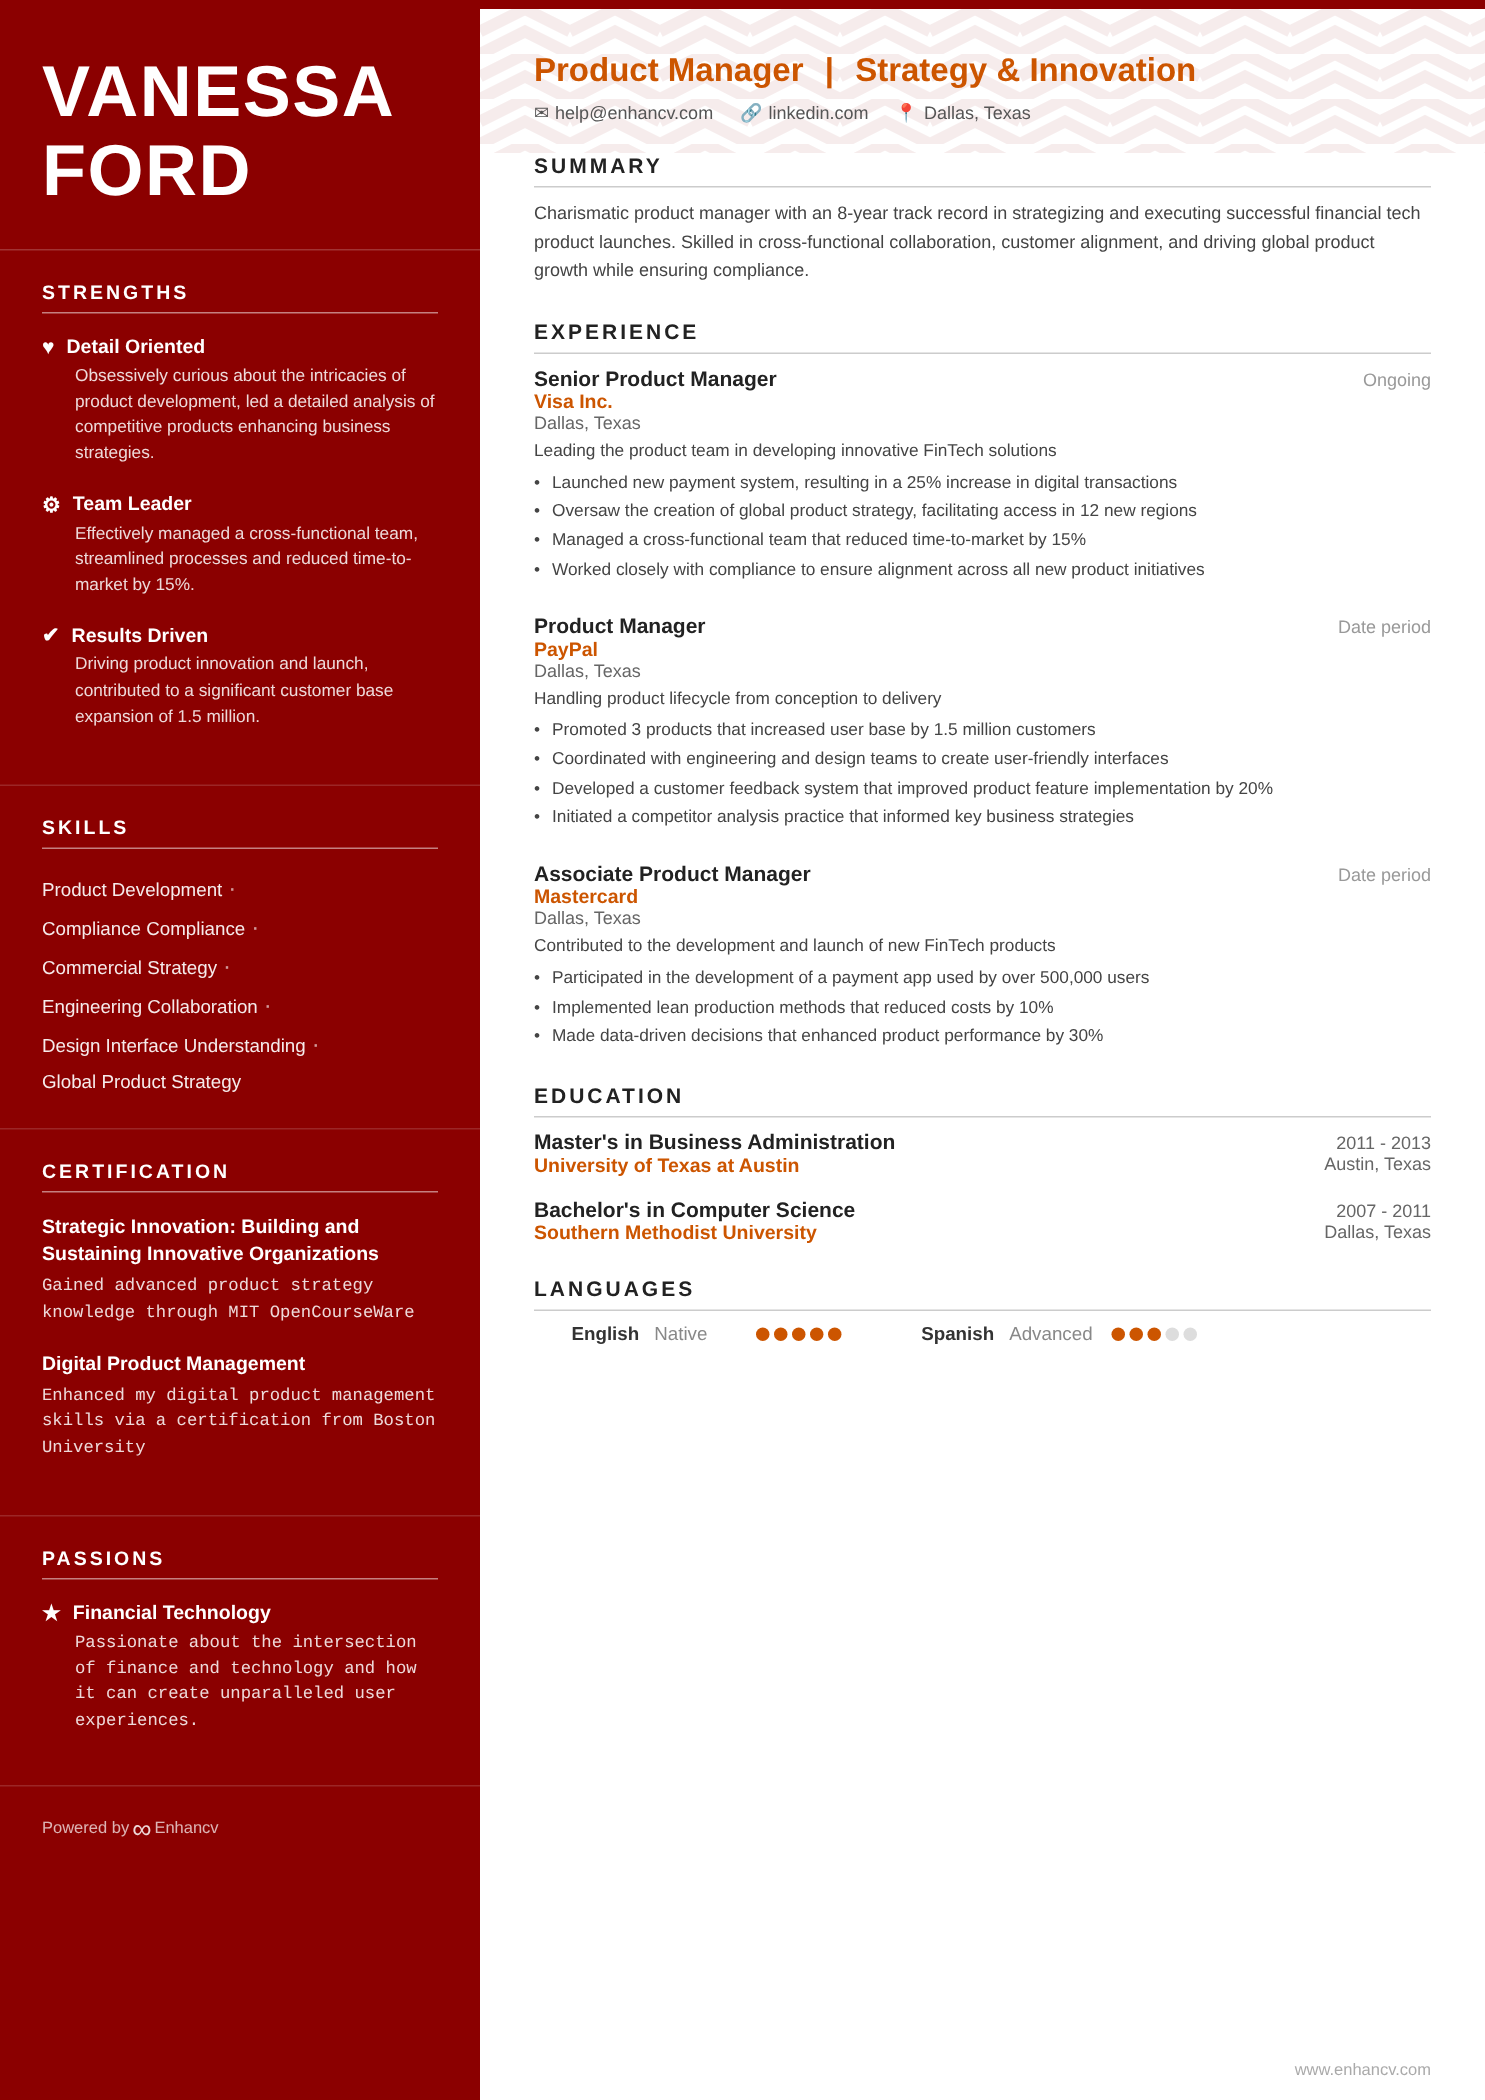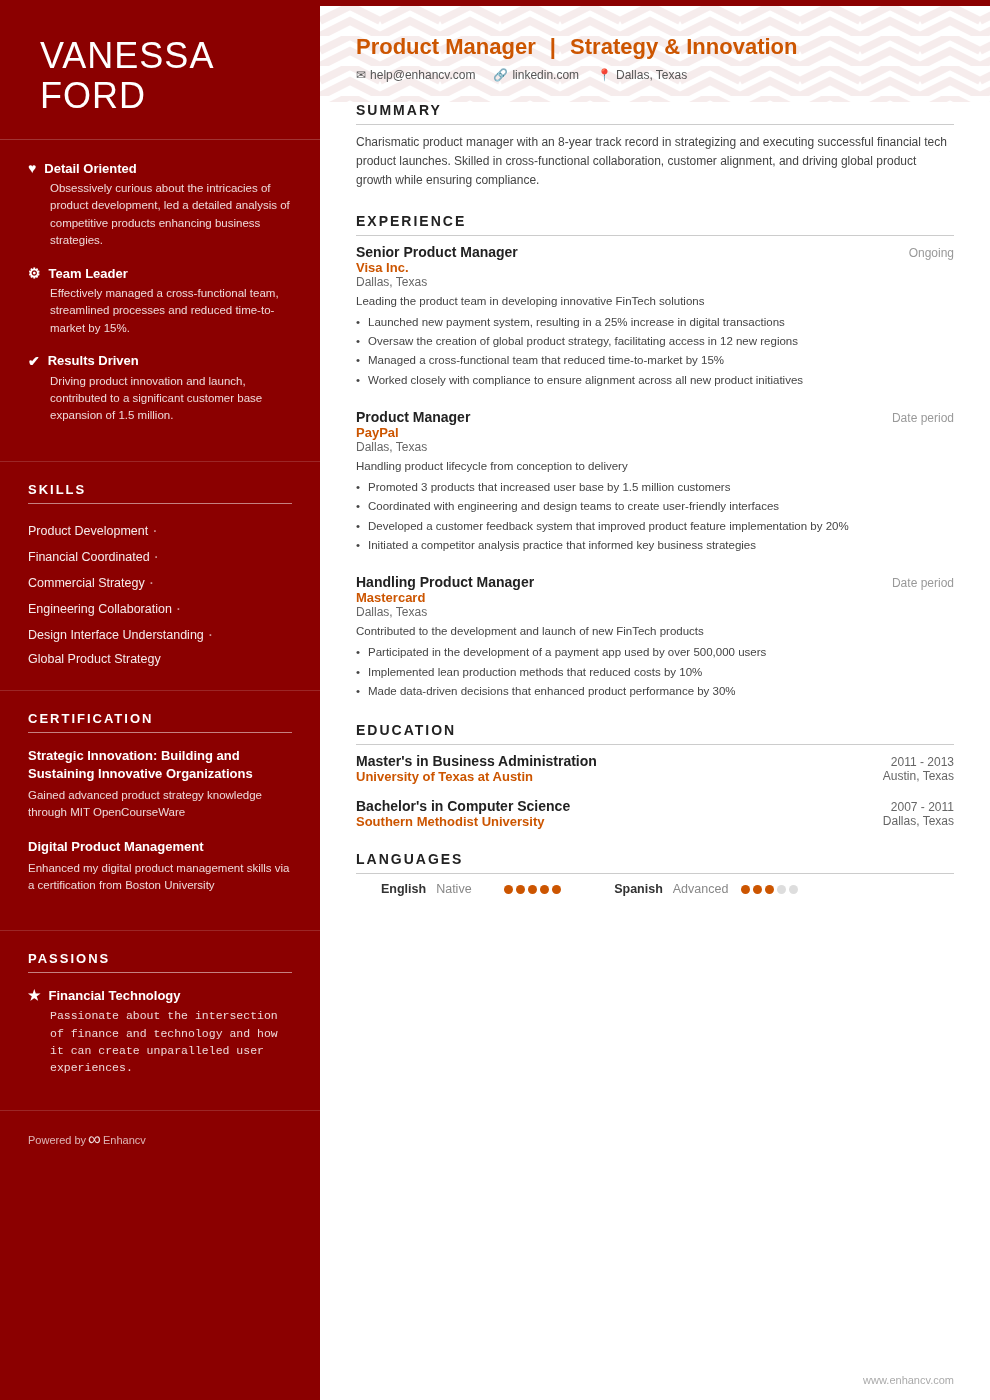--- a/index.html
+++ b/index.html
@@ -20,26 +20,25 @@
       padding: 0;
       position: relative;
     }
 
     .sidebar-name {
       padding: 30px 28px 24px 28px;
       border-bottom: 1px solid rgba(255,255,255,0.2);
     }
 
     .sidebar-name h1 {
-      font-size: 36px;
-      font-weight: 400;
+      font-size: 48px;
+      font-weight: 700;
       line-height: 1.1;
       letter-spacing: 1px;
       text-transform: uppercase;
-      margin-left: 12px;
     }
 
     .sidebar-section {
       padding: 20px 28px;
       border-bottom: 1px solid rgba(255,255,255,0.15);
     }
 
     .sidebar-section-title {
       font-size: 13px;
       font-weight: 800;
@@ -96,20 +95,21 @@
       font-size: 13px;
       font-weight: 700;
       line-height: 1.4;
       margin-bottom: 4px;
     }
 
     .cert-desc {
       font-size: 11.5px;
       line-height: 1.5;
       color: rgba(255,255,255,0.85);
+      font-family: Liberation Mono, monospace;
     }
 
     .passion-item {
       margin-bottom: 14px;
     }
 
     .passion-header {
       display: flex;
       align-items: center;
       gap: 8px;
@@ -397,20 +397,21 @@
 <div class="sidebar">
   <div class="top-bar"></div>
   <div class="sidebar-name">
     <h1>
       <span>VANESSA</span><br>
       <span>FORD</span>
     </h1>
   </div>
 
   <div class="sidebar-section">
+    <div class="sidebar-section-title">STRENGTHS</div>
 
     <div class="strength-item">
       <div class="strength-header">
         <span class="strength-icon">♥</span>
         <span>Detail Oriented</span>
       </div>
       <div class="strength-desc">Obsessively curious about the intricacies of product development, led a detailed analysis of competitive products enhancing business strategies.</div>
     </div>
 
     <div class="strength-item">
@@ -430,21 +431,21 @@
     </div>
   </div>
 
   <div class="sidebar-section">
     <div class="sidebar-section-title">SKILLS</div>
     <div class="skill-item">
       <span>Product Development</span>
       <span class="skill-dot">·</span>
     </div>
     <div class="skill-item">
-      <span>Financial Coordinated</span>
+      <span>Compliance Compliance</span>
       <span class="skill-dot">·</span>
     </div>
     <div class="skill-item">
       <span>Commercial Strategy</span>
       <span class="skill-dot">·</span>
     </div>
     <div class="skill-item">
       <span>Engineering Collaboration</span>
       <span class="skill-dot">·</span>
     </div>
@@ -567,21 +568,21 @@
         <ul class="exp-bullets">
           <li>Promoted 3 products that increased user base by 1.5 million customers</li>
           <li>Coordinated with engineering and design teams to create user-friendly interfaces</li>
           <li>Developed a customer feedback system that improved product feature implementation by 20%</li>
           <li>Initiated a competitor analysis practice that informed key business strategies</li>
         </ul>
       </div>
 
       <div class="exp-entry">
         <div class="exp-header">
-          <span class="exp-title">Handling Product Manager</span>
+          <span class="exp-title">Associate Product Manager</span>
           <span class="exp-date">Date period</span>
         </div>
         <div class="exp-company-row">
           <span class="exp-company">Mastercard</span>
           <span class="exp-location">Dallas, Texas</span>
         </div>
         <div class="exp-desc">Contributed to the development and launch of new FinTech products</div>
         <ul class="exp-bullets">
           <li>Participated in the development of a payment app used by over 500,000 users</li>
           <li>Implemented lean production methods that reduced costs by 10%</li>

